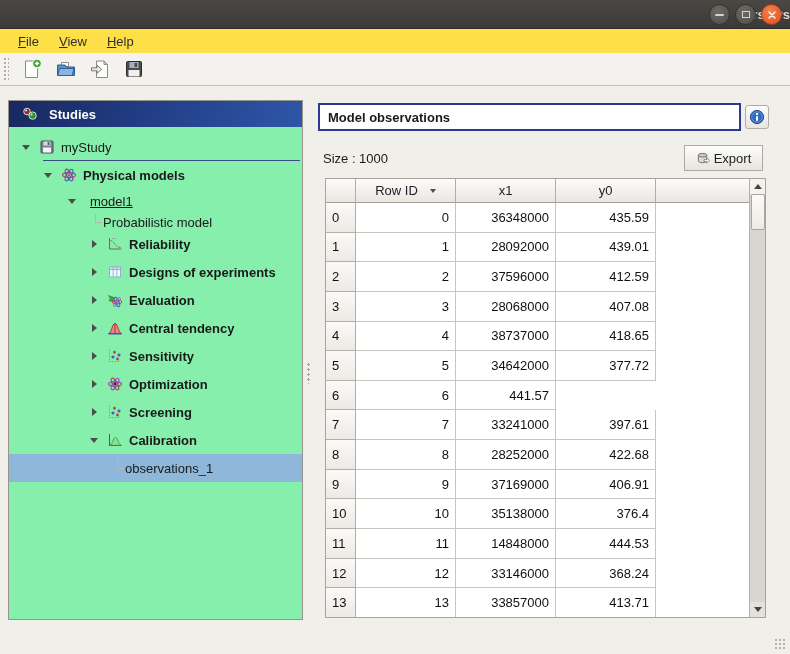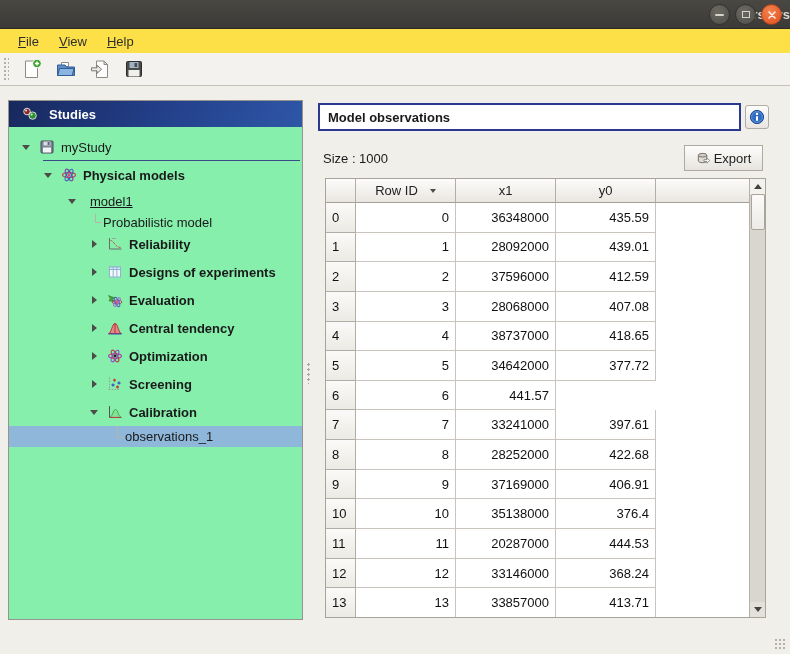--- a/index.html
+++ b/index.html
@@ -57,21 +57,21 @@
     background:#fff; border:1px solid #97948d;
   }
   .studies-header {
     height:26px; background:linear-gradient(120deg,#17285d 0%, #24418c 55%, #2e57a7 100%);
     display:flex; align-items:center; padding-left:5px; gap:5px;
   }
   .studies-header .hlabel { color:#fff; font-weight:bold; }
   .tree { position:absolute; top:26px; left:0; right:0; bottom:0; background:#86efac; padding-top:6px; overflow:hidden; }
   .trow { display:flex; align-items:center; position:relative; }
   .h28 { height:28px; } .h25 { height:25px; }
-  .h16 { height:16px; } .h21 { height:21px; }
+  .h16 { height:16px; } .h21 { height:28px; }
   .triw { width:10px; display:flex; justify-content:center; flex:none; }
   .tri { width:0; height:0; }
   .tri.down { border-left:4px solid transparent; border-right:4px solid transparent; border-top:5px solid #4c4c48; }
   .tri.right { border-top:4px solid transparent; border-bottom:4px solid transparent; border-left:5px solid #4c4c48; }
   .ticon { width:16px; height:16px; flex:none; margin:0 6px 0 8px; }
   .tlabel { white-space:nowrap; }
   .bold .tlabel { font-weight:bold; }
   .tlabel.u { text-decoration:underline; }
   .study-line { position:absolute; left:34px; right:2px; bottom:0px; height:1px; background:#394a84; }
   .branch { width:10px; height:100%; position:relative; flex:none; margin-right:2px; }
@@ -312,49 +312,64 @@
           <span class="tri right"></span>
         </span>
       <svg class="ticon" viewBox="0 0 16 16">
         <path d="M1.5 13.5 C4.5 13.5 5 3.5 8 3.5 C11 3.5 11.5 13.5 14.5 13.5 Z" fill="#e08a8a" stroke="#b93030"></path>
         <line x1="8" y1="3.5" x2="8" y2="13.5" stroke="#b93030"></line>
         <line x1="1.5" y1="14" x2="14.5" y2="14" stroke="#3a55b0"></line>
       </svg>
       <span class="tlabel">Central tendency</span>
     </div>
 
-
-    <div class="trow h28 bold" style="padding-left:80px">
-      <span class="triw">
-          <span class="tri right"></span>
-        </span>
-      <svg class="ticon" viewBox="0 0 16 16">
-        <g fill="none" stroke-width="1.1">
-          <ellipse cx="8" cy="8" rx="6.5" ry="2.3" stroke="#b03ab0"></ellipse>
-          <ellipse cx="8" cy="8" rx="6.5" ry="2.3" stroke="#c23a3a" transform="rotate(60 8 8)"></ellipse>
-          <ellipse cx="8" cy="8" rx="6.5" ry="2.3" stroke="#8a4ad0" transform="rotate(120 8 8)"></ellipse>
-        </g>
-          <circle cx="8" cy="8" r="1.4" fill="#222"></circle>
-      </svg>
-      <span class="tlabel">Optimization</span>
-    </div>
-
     <div class="trow h28 bold" style="padding-left:80px">
       <span class="triw">
           <span class="tri right"></span>
         </span>
       <svg class="ticon" viewBox="0 0 16 16">
         <path d="M2.5 1.5 v12 M1.5 13.5 h12" stroke="#9c9892" stroke-dasharray="1.6 1.4" fill="none"></path>
         <g stroke-width="1.3" fill="none">
           <path d="M6 4.2 h3 M7.5 2.7 v3" stroke="#cc3b3b"></path>
           <path d="M10.5 7 h3 M12 5.5 v3" stroke="#3a55c0"></path>
           <path d="M4.5 9 h3 M6 7.5 v3" stroke="#3a55c0"></path>
           <path d="M9 11 h3 M10.5 9.5 v3" stroke="#cc3b3b"></path>
         </g>
       </svg>
+      <span class="tlabel">Sensitivity</span>
+    </div>
+
+    <div class="trow h28 bold" style="padding-left:80px">
+      <span class="triw">
+          <span class="tri right"></span>
+        </span>
+      <svg class="ticon" viewBox="0 0 16 16">
+        <g fill="none" stroke-width="1.1">
+          <ellipse cx="8" cy="8" rx="6.5" ry="2.3" stroke="#b03ab0"></ellipse>
+          <ellipse cx="8" cy="8" rx="6.5" ry="2.3" stroke="#c23a3a" transform="rotate(60 8 8)"></ellipse>
+          <ellipse cx="8" cy="8" rx="6.5" ry="2.3" stroke="#8a4ad0" transform="rotate(120 8 8)"></ellipse>
+        </g>
+          <circle cx="8" cy="8" r="1.4" fill="#222"></circle>
+      </svg>
+      <span class="tlabel">Optimization</span>
+    </div>
+
+    <div class="trow h28 bold" style="padding-left:80px">
+      <span class="triw">
+          <span class="tri right"></span>
+        </span>
+      <svg class="ticon" viewBox="0 0 16 16">
+        <path d="M2.5 1.5 v12 M1.5 13.5 h12" stroke="#9c9892" stroke-dasharray="1.6 1.4" fill="none"></path>
+        <g stroke-width="1.3" fill="none">
+          <path d="M6 4.2 h3 M7.5 2.7 v3" stroke="#cc3b3b"></path>
+          <path d="M10.5 7 h3 M12 5.5 v3" stroke="#3a55c0"></path>
+          <path d="M4.5 9 h3 M6 7.5 v3" stroke="#3a55c0"></path>
+          <path d="M9 11 h3 M10.5 9.5 v3" stroke="#cc3b3b"></path>
+        </g>
+      </svg>
       <span class="tlabel">Screening</span>
     </div>
 
     <div class="trow h28 bold" style="padding-left:80px">
       <span class="triw">
           <span class="tri down"></span>
         </span>
       <svg class="ticon" viewBox="0 0 16 16">
         <path d="M2.5 2 v11.5 h12" fill="none" stroke="#555"></path>
         <path d="M3 13 C5.5 13 6 5.5 8.5 5.5 C11 5.5 11.5 13 14 13" fill="rgba(120,200,110,0.3)" stroke="#47a83c"></path>
@@ -485,21 +500,21 @@
     <div class="tr">
         <div class="vh">10</div>
         <div class="td">10</div>
         <div class="td">35138000</div>
         <div class="td">376.4</div>
         <div class="tdfill"></div>
       </div>
     <div class="tr">
         <div class="vh">11</div>
         <div class="td">11</div>
-        <div class="td">20287000</div>
+        <div class="td">14848000</div>
         <div class="td">444.53</div>
         <div class="tdfill"></div>
       </div>
     <div class="tr">
         <div class="vh">12</div>
         <div class="td">12</div>
         <div class="td">33146000</div>
         <div class="td">368.24</div>
         <div class="tdfill"></div>
       </div>

